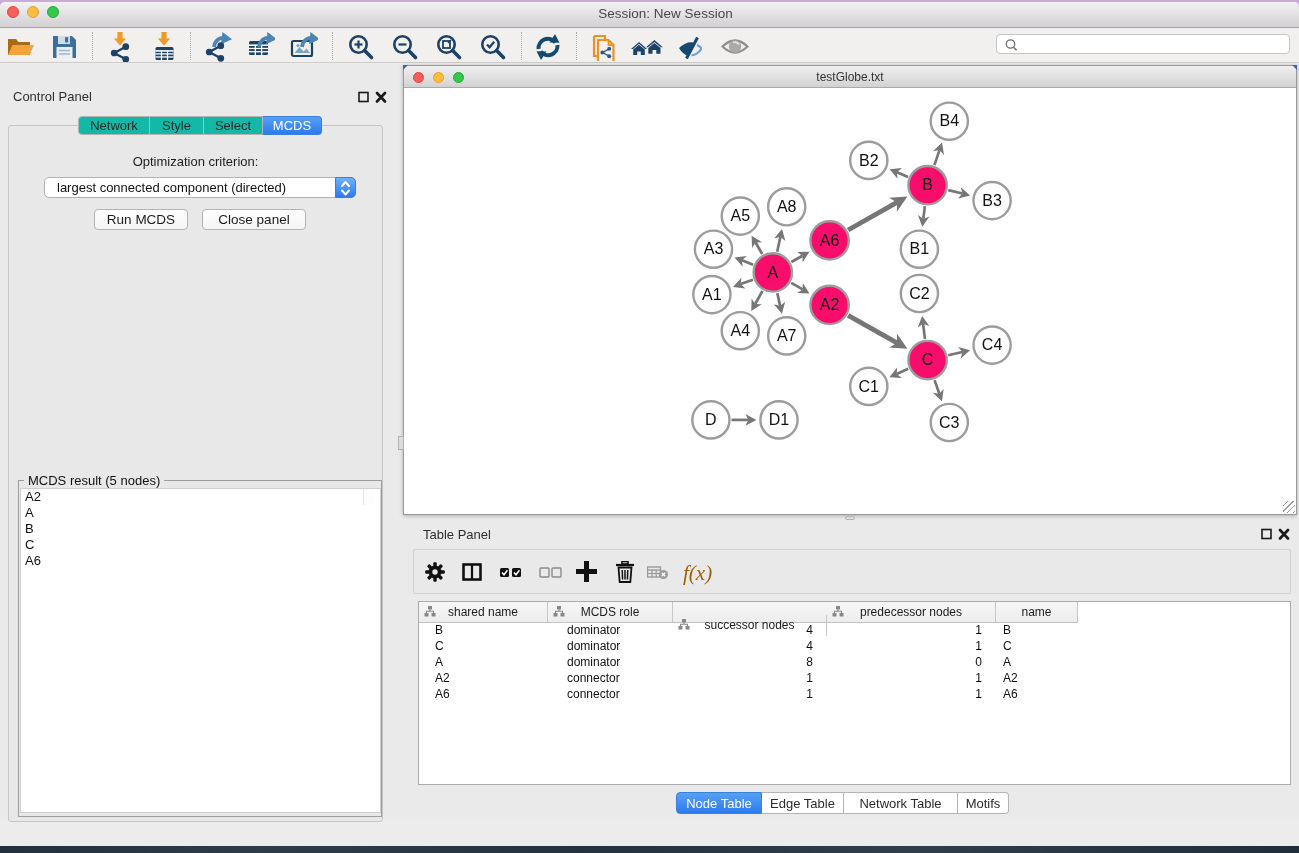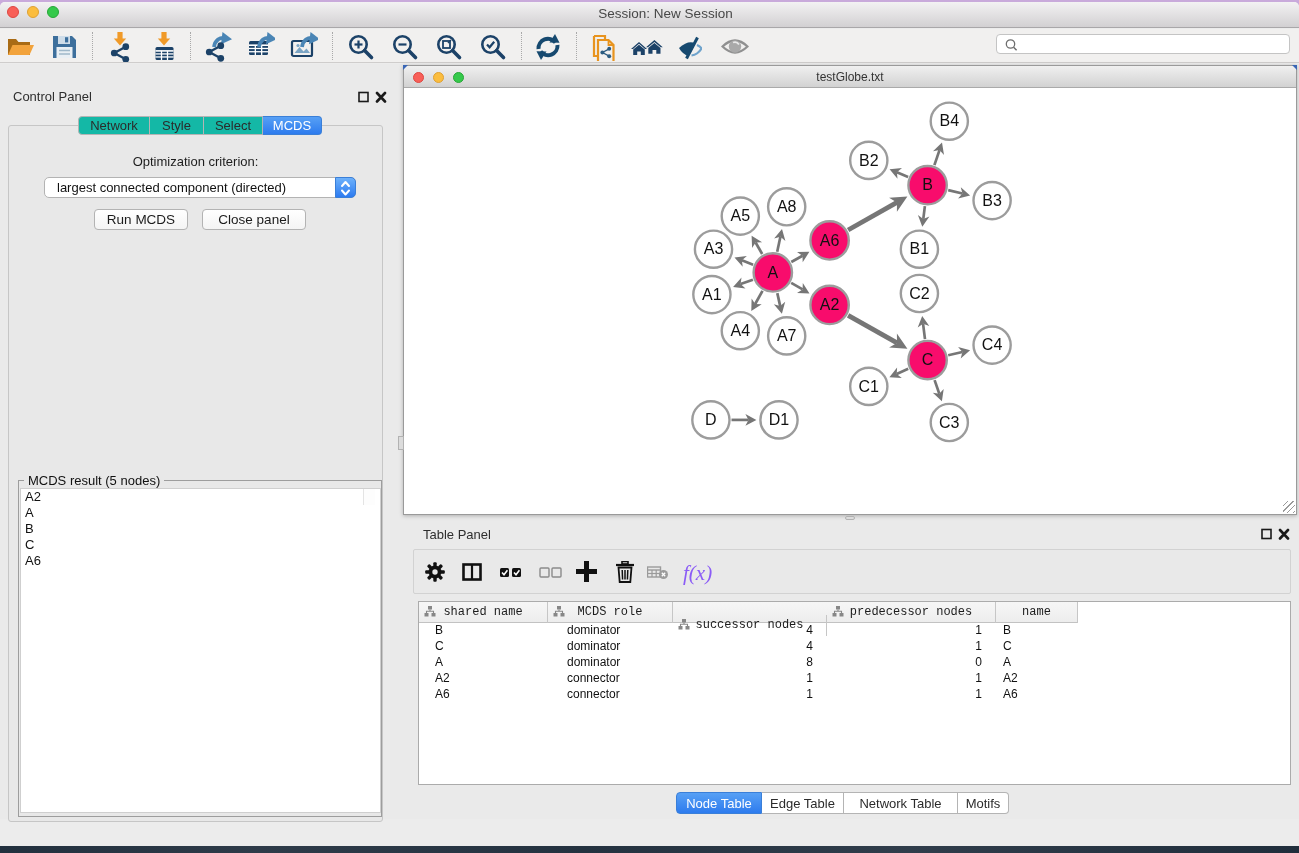--- a/index.html
+++ b/index.html
@@ -364,23 +364,23 @@
         </svg>
         <svg class="abs" style="left:243px; top:44px;" width="22" height="15" viewBox="0 0 22 15">
           <rect x="0.5" y="2" width="13" height="10" fill="none" stroke="#9b9b9b" stroke-width="1.4"></rect>
           <line x1="0.5" y1="5" x2="13.5" y2="5" stroke="#9b9b9b" stroke-width="1.4"></line>
           <line x1="0.5" y1="8.5" x2="13.5" y2="8.5" stroke="#9b9b9b" stroke-width="1.2"></line>
           <line x1="5" y1="5" x2="5" y2="12" stroke="#9b9b9b" stroke-width="1.2"></line>
           <line x1="9.2" y1="5" x2="9.2" y2="12" stroke="#9b9b9b" stroke-width="1.2"></line>
           <circle cx="16.5" cy="9.5" r="4.5" fill="#9b9b9b"></circle>
           <path d="M14.8,7.8 l3.4,3.4 M18.2,7.8 l-3.4,3.4" stroke="#ffffff" stroke-width="1.3"></path>
         </svg>
-        <div class="abs" style="left:279px; top:40px; font-family:'Liberation Serif',serif; font-style:italic; font-size:21px; color:#8b5cf6;">f(x)</div>
+        <div class="abs" style="left:279px; top:40px; font-family:'Liberation Serif',serif; font-style:italic; font-size:21px; color:#a16207;">f(x)</div>
         <div class="tp-table">
-          <div class="th-row" style="width:659px;font-family:Liberation Mono, monospace;">
+          <div class="th-row" style="width:659px;">
             <div class="th-cell" style="left:0px; width:129px;"><span style="position:absolute; left:5px; top:4px;">
                 <svg width="12" height="11" viewBox="0 0 12 11" style="display:block;">
                   <rect x="4" y="0" width="4" height="3.5" fill="#878787"></rect>
                   <rect x="0.5" y="7" width="4" height="3.5" fill="#878787"></rect>
                   <rect x="7.5" y="7" width="4" height="3.5" fill="#878787"></rect>
                   <path d="M6,3.5 V5.2 M2.5,7 V5.2 H9.5 V7" fill="none" stroke="#878787" stroke-width="1.1"></path>
                 </svg>
               </span>shared name</div>
             <div class="th-cell" style="left:129px; width:125px;"><span style="position:absolute; left:5px; top:4px;">
                 <svg width="12" height="11" viewBox="0 0 12 11" style="display:block;">

